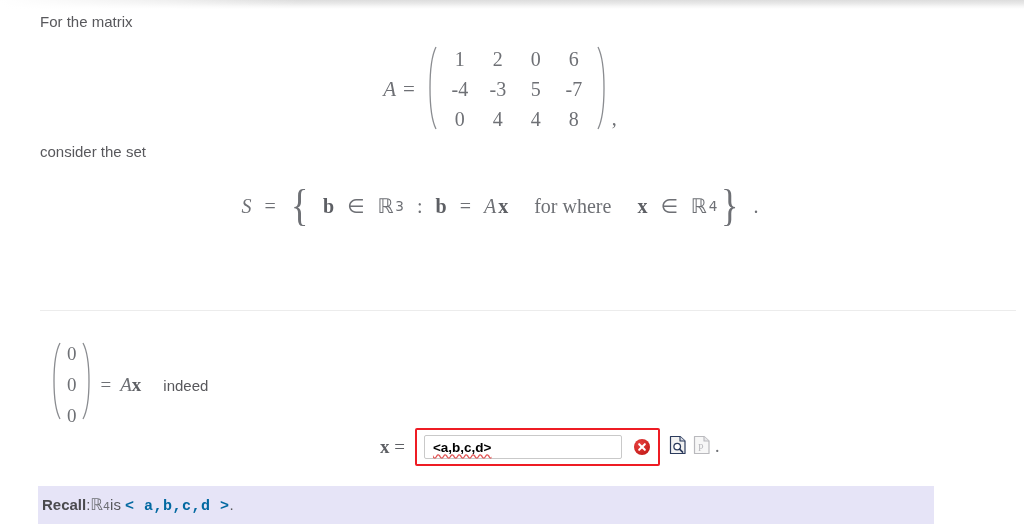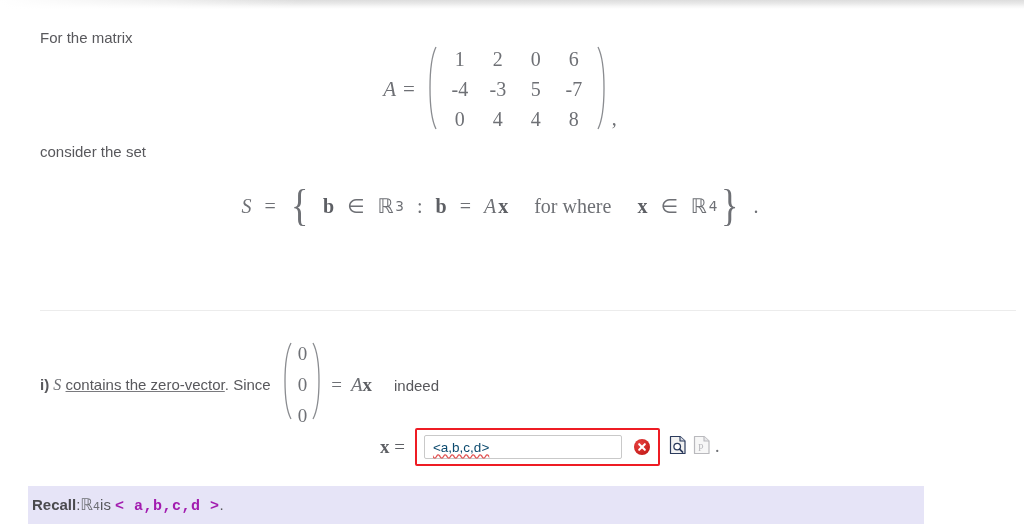--- a/index.html
+++ b/index.html
@@ -59,21 +59,21 @@
   }
   .sup {
     font-size: 0.68em;
     vertical-align: super;
     line-height: 0;
   }
 
   
   .row-for-matrix {
     position: absolute;
-    top: 20px;
+    top: 4px;
     left: 40px;
   }
 
   
   .matrix-block {
     position: absolute;
     top: 36px;
     left: 0;
     width: 1024px;
     display: flex;
@@ -233,25 +233,26 @@
     border: 1px solid #c9c9c9;
     border-radius: 2px;
     background: #fff;
     display: flex;
     align-items: center;
     padding: 0 8px;
   }
   .placeholder-text {
     font-family: "Liberation Sans", sans-serif;
     font-size: 13.5px;
-    color: #0c4a6e;
+    color: #000000;
     text-decoration: underline;
     text-decoration-style: wavy;
     text-decoration-color: #e05252;
     text-underline-offset: 2px;
+    font-weight: bold;
   }
   .error-badge {
     width: 16px;
     height: 16px;
     border-radius: 50%;
     background: radial-gradient(circle at 34% 30%, #e8413f 0%, #c9201e 70%, #a81715 100%);
     margin-left: 12px;
     margin-right: 2px;
     position: relative;
     flex: 0 0 auto;
@@ -281,42 +282,42 @@
     font-size: 18px;
     color: #6e7075;
     margin-left: -2px;
     align-self: flex-end;
     padding-bottom: 2px;
   }
 
   
   .recall-bar {
     position: absolute;
-    left: 28px;
+    left: 38px;
     top: 477px;
     width: 896px;
     height: 38px;
     background: #e6e4f7;
     display: flex;
     align-items: center;
   }
   .recall-text {
     margin-left: 4px;
     font-family: "Liberation Sans", sans-serif;
     font-size: 15px;
     color: #58585c;
     display: flex;
     align-items: baseline;
   }
   .recall-text b { color: #4a4a4e; }
   .mono-syntax {
     font-family: "Liberation Mono", monospace;
     font-weight: bold;
     font-size: 15px;
-    color: #a21caf;
+    color: #0369a1;
     letter-spacing: 0.5px;
     margin-left: 4px;
   }
 </style>
 </head>
 <body>
 
 <div class="top-strip">
   <div class="fadeleft"></div>
 </div>
@@ -398,26 +399,20 @@
       <span class="brace">}</span>
       <span class="gap-small"></span>
       <span class="mathfont">.</span>
     </div>
   </div>
 
 
   <div class="divider"></div>
 
   <div class="part-i body-text">
-    <span class="lead">
-      <b>i)</b>
-      <span class="mi" style="font-size:16px">S</span>
-      <span class="underline-phrase">contains the zero-vector</span><span>.</span>
-      <span>Since</span>
-    </span>
 
     <span class="zero-vec">
       <span class="paren">
         <svg width="12" height="80" viewBox="0 0 12 80" aria-hidden="true">
           <path d="M11 2 C3 17, 3 63, 11 78" fill="none" stroke="#8a8c90" stroke-width="1.3"></path>
         </svg>
       </span>
       <span class="zero-col">
         <span>0</span>
         <span>0</span>

